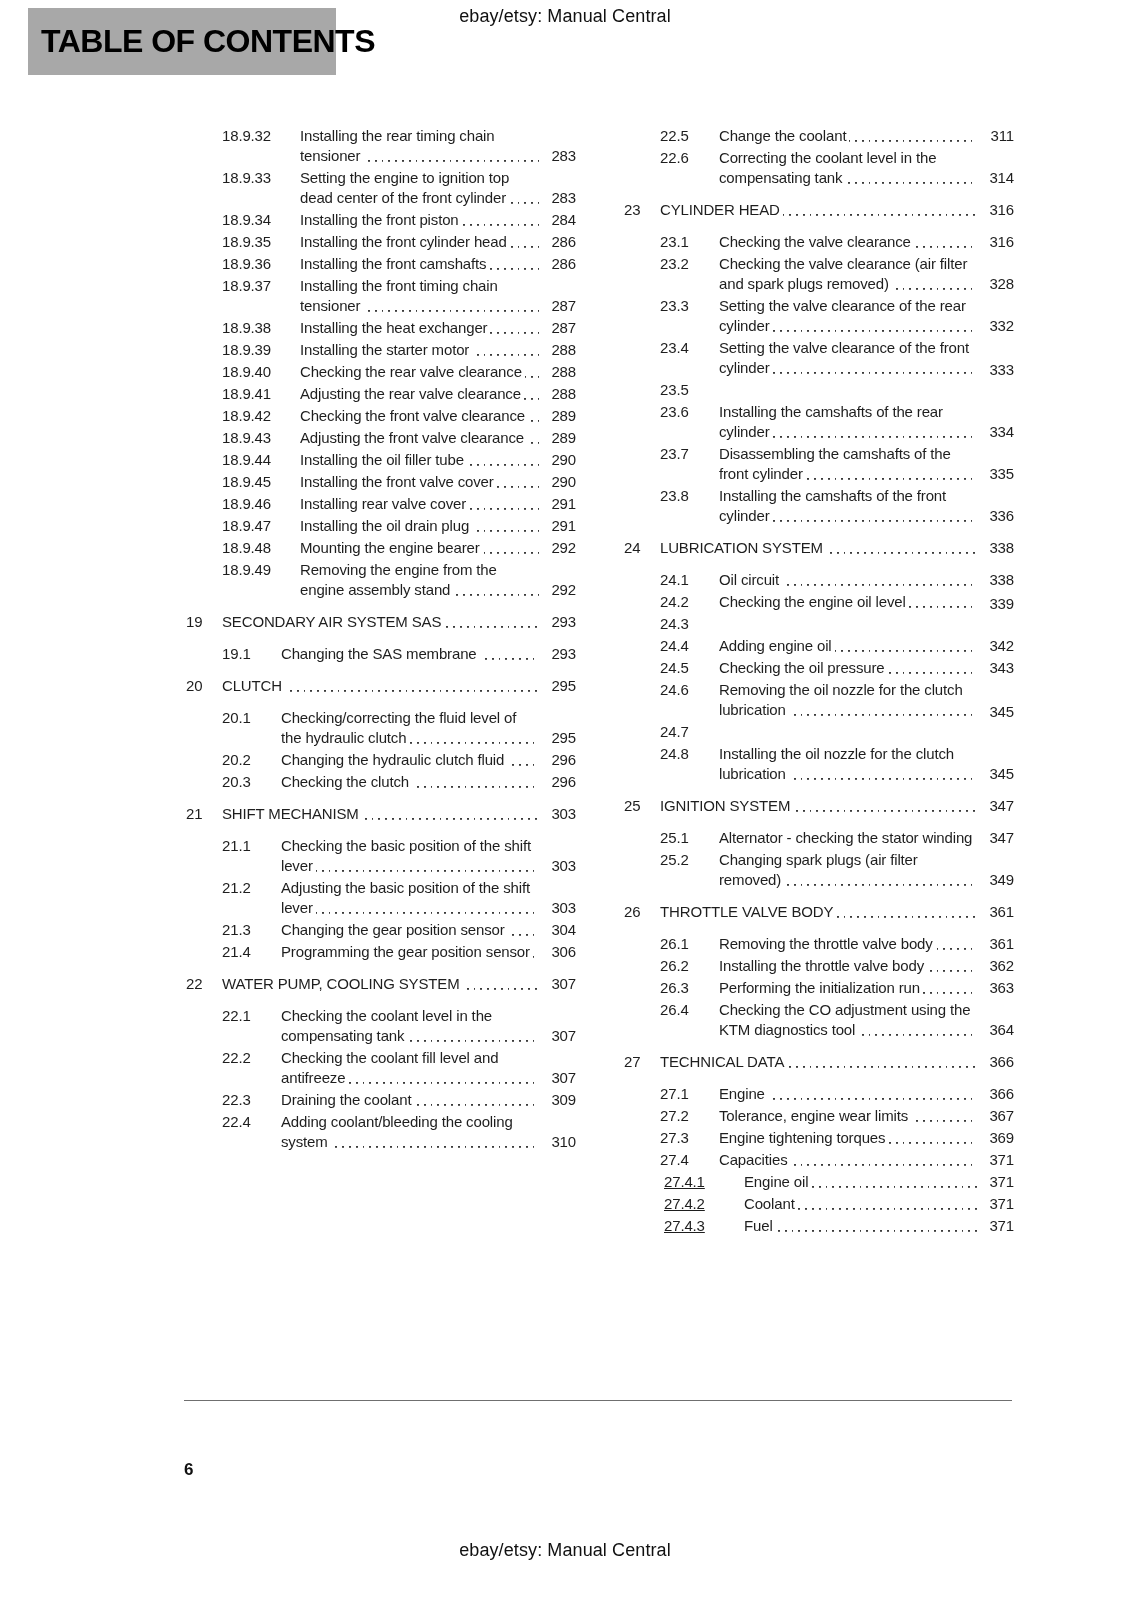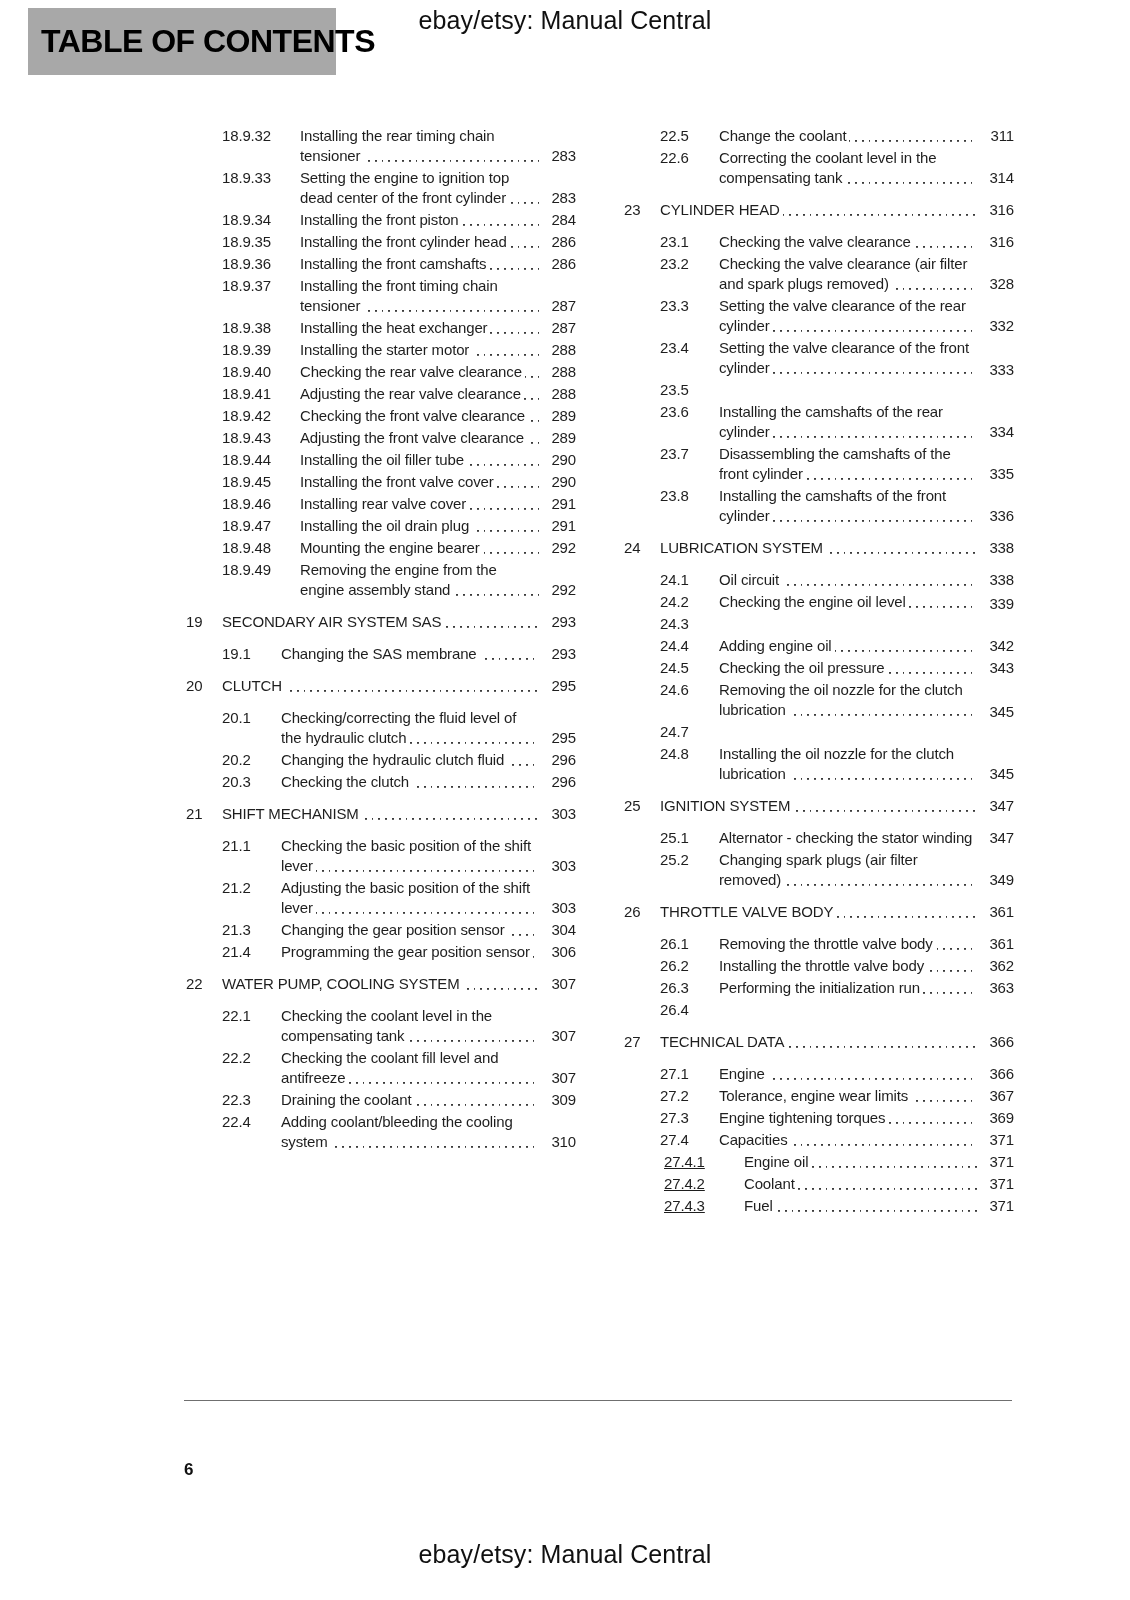--- a/index.html
+++ b/index.html
@@ -6,21 +6,21 @@
   * { margin: 0; padding: 0; box-sizing: border-box; }
   html, body { background: #ffffff; }
   body {
     width: 1130px; height: 1600px; position: relative;
     font-family: "Liberation Sans", sans-serif;
     color: var(--text, #1e1e1e);
     overflow: hidden;
   }
   .watermark {
     position: absolute; left: 0; width: 100%;
-    text-align: center; font-size: 25px; color: #101010;
+    text-align: center; font-size: 18px; color: #101010;
     letter-spacing: 0.1px;
   }
   .watermark.top { top: 6px; }
   .watermark.bottom { top: 1540px; }
   .toc-box {
     position: absolute; left: 28px; top: 8px;
     width: 308px; height: 67px;
     background: var(--header_box_bg, #a8a8a8);
     display: flex; align-items: center; padding-left: 13px;
   }
@@ -322,20 +322,21 @@
       <div class="entry sub">
         <span class="num">26.2</span>
         <span class="body"><span class="t">Installing the throttle valve body</span><span class="pg">362</span></span>
       </div>
       <div class="entry sub">
         <span class="num">26.3</span>
         <span class="body"><span class="t">Performing the initialization run</span><span class="pg">363</span></span>
       </div>
       <div class="entry sub">
         <span class="num">26.4</span>
+        <span class="body"><span class="t">Checking the CO adjustment using the KTM diagnostics tool</span><span class="pg">364</span></span>
       </div>
       <div class="entry chapter">
         <span class="num">27</span>
         <span class="body"><span class="t">TECHNICAL DATA</span><span class="pg">366</span></span>
       </div>
       <div class="entry sub">
         <span class="num">27.1</span>
         <span class="body"><span class="t">Engine</span><span class="pg">366</span></span>
       </div>
       <div class="entry sub">

